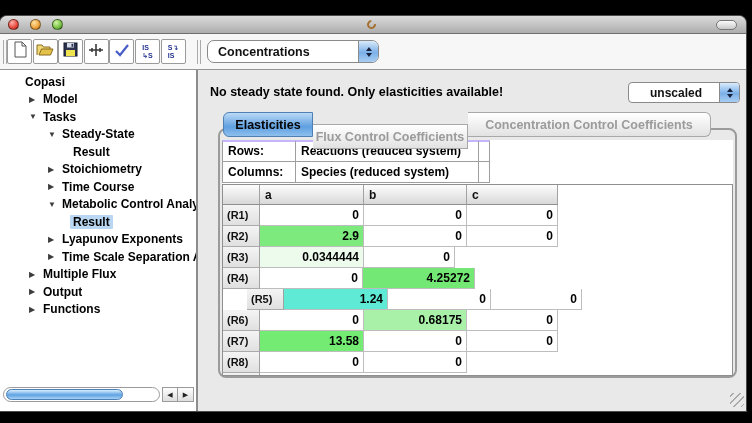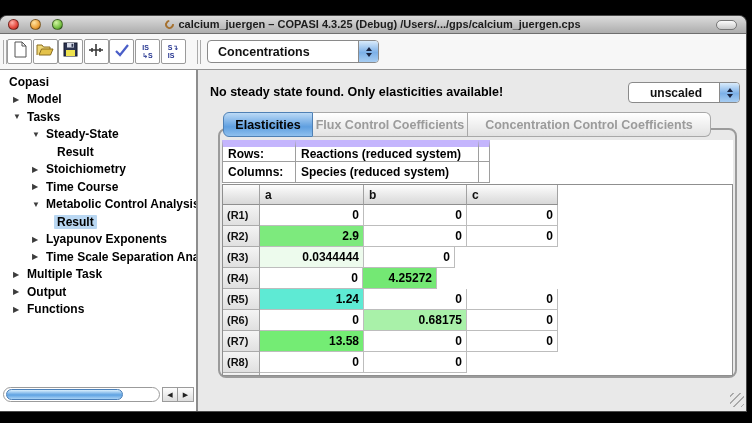--- a/index.html
+++ b/index.html
@@ -30,31 +30,31 @@
     background:#f7f7f7; border-bottom:1px solid #949494; }
   .tb-handle { position:absolute; left:3px; top:6px; height:24px; width:4px;
     border-left:1px solid #aaa; border-right:1px solid #aaa; }
   .tb-btn { position:absolute; top:5px; width:25px; height:25px; background:#fff;
     border:1px solid #9a9a9a; border-radius:2px; display:flex; align-items:center; justify-content:center; }
   .tb-sep { position:absolute; left:197px; top:6px; height:24px; width:4px;
     border-left:1px solid #aaa; border-right:1px solid #aaa; }
   .isbtn-txt { font-size:7px; font-weight:700; color:#23338f; line-height:8px; text-align:left; }
   .combo { position:absolute; border:1px solid #8a8a8a; border-radius:4px; background:#fff;
     display:flex; align-items:center; overflow:hidden; }
-  .combo-main { top:6px; left:207px; width:172px; height:23px; }
+  .combo-main { top:6px; left:207px; width:172px; height:23px;border-radius:7px; }
   .combo-label { flex:1; font-size:12.5px; font-weight:700; color:#111; padding-left:10px; white-space:nowrap; }
   .stepper { width:20px; align-self:stretch; background:linear-gradient(#d9ebfb,#7cb0e8 55%,#a7cdf2);
     border-left:1px solid #8a8a8a; display:flex; flex-direction:column; align-items:center; justify-content:center; gap:2px; }
   .tri-up { width:0; height:0; border-left:3.5px solid transparent; border-right:3.5px solid transparent; border-bottom:4.5px solid #17223f; }
   .tri-down { width:0; height:0; border-left:3.5px solid transparent; border-right:3.5px solid transparent; border-top:4.5px solid #17223f; }
 
   
   .sidebar { position:absolute; left:0; top:54px; width:198px; bottom:0; background:#fff;
     border-right:2px solid #8d8d8d; overflow:hidden; }
-  .tree { position:absolute; left:0; top:3px; width:100%; }
+  .tree { position:absolute; left:16px; top:3px; width:100%; }
   .tree-row { height:17.5px; display:flex; align-items:center; font-size:12px; font-weight:700;
     color:#000; white-space:nowrap; }
   .tree-arrow { display:inline-block; width:11px; font-size:8px; color:#3c3c3c; text-align:left; flex:0 0 11px; }
   .tree-label { padding:0 3px; border-radius:1px; }
   .tree-label.selected { background:#b9d7f2; }
   .hscroll-track { position:absolute; left:3px; bottom:9px; width:157px; height:15px;
     border:1px solid #9b9b9b; border-radius:8px; background:#fff; }
   .hscroll-thumb { position:absolute; left:2px; top:1px; width:117px; height:11px; border-radius:6px;
     border:1px solid #4a7fb8; background:linear-gradient(#d9eefc,#5ea2e2 55%,#a9d2f5); }
   .hscroll-btns { position:absolute; left:162px; bottom:9px; height:15px; display:flex; }
@@ -77,21 +77,21 @@
   .tab.active { color:#050505; background:linear-gradient(#bcdaf6,#5f9fe0 60%,#8fc0ee);
     border-color:#4f80b4; }
 
   .panel { position:absolute; left:20px; top:58px; width:519px; height:250px;
     border:2px solid #9b9b9b; border-radius:8px; z-index:1; }
 
   .info-table { position:absolute; left:2px; top:10px; width:511px; height:44px; background:#fff; }
   .info-row { display:flex; height:21.5px; }
   .info-cell { border:1px solid #9e9e9e; border-top:none; font-size:12px; font-weight:700; color:#000;
     display:flex; align-items:center; padding-left:5px; }
-  .info-row:first-child .info-cell { border-top:7px solid #c4b5fd; }
+  .info-row:first-child .info-cell { border-top:2px solid #c4b5fd; }
   .info-cell + .info-cell { border-left:none; }
 
   .data-table { position:absolute; left:2px; top:54px; width:511px; height:192px;
     background:#fff; border:1px solid #8f8f8f; overflow:hidden; }
   .dt-row { display:flex; }
   .dt-h { height:20px; background:linear-gradient(#fdfdfd,#d8d8d8); border-right:1px solid #a2a2a2;
     border-bottom:1px solid #8f8f8f; font-size:12px; font-weight:700; color:#111;
     display:flex; align-items:center; padding-left:5px; }
   .dt-rh { height:21px; background:linear-gradient(#f4f4f4,#e0e0e0); border-right:1px solid #a2a2a2;
     border-bottom:1px solid #ababab; font-size:11px; font-weight:700; color:#111;
@@ -107,21 +107,21 @@
 <body>
 
 <div class="window">
 
   <div class="titlebar">
     <div class="lights">
       <div class="light red"></div>
       <div class="light yellow"></div>
       <div class="light green"></div>
     </div>
-    <div class="title-text"><span class="copasi-swirl"></span><span>calcium_juergen – COPASI 4.3.25 (Debug) /Users/.../gps/calcium_juergen.cps</span></div>
+    <div class="title-text"><span class="copasi-swirl"></span></div>
     <div class="pill-btn"></div>
   </div>
 
   <div class="toolbar">
     <div class="tb-handle"></div>
     <div id="tb-buttons">
         <div class="tb-btn" style="left: 7px;">
           <div><svg width="16" height="17" viewBox="0 0 16 17">
               <path d="M3 1h7l4 4v11H3z" fill="#fff" stroke="#555"></path>
               <path d="M10 1v4h4" fill="none" stroke="#555"></path>
@@ -206,21 +206,21 @@
         <div class="tree-row" style="padding-left: 32px;">
           <div class="tree-arrow">▶</div>
           <div class="tree-label">Lyapunov Exponents</div>
         </div>
         <div class="tree-row" style="padding-left: 32px;">
           <div class="tree-arrow">▶</div>
           <div class="tree-label">Time Scale Separation Analy</div>
         </div>
         <div class="tree-row" style="padding-left: 13px;">
           <div class="tree-arrow">▶</div>
-          <div class="tree-label">Multiple Task</div>
+          <div class="tree-label">Multiple Flux</div>
         </div>
         <div class="tree-row" style="padding-left: 13px;">
           <div class="tree-arrow">▶</div>
           <div class="tree-label">Output</div>
         </div>
         <div class="tree-row" style="padding-left: 13px;">
           <div class="tree-arrow">▶</div>
           <div class="tree-label">Functions</div>
         </div>
       </div>
@@ -241,21 +241,21 @@
       <div class="stepper">
         <div class="tri-up"></div>
         <div class="tri-down"></div>
       </div>
     </div>
 
     <div class="tabs" id="tabs">
         <div class="tab active" style="width: 90px;">
           <div>Elasticities</div>
         </div>
-        <div class="tab" style="width: 155px;">
+        <div class="tab" style="width: 155px; margin-top: 12px;">
           <div>Flux Control Coefficients</div>
         </div>
         <div class="tab" style="width: 243px;">
           <div>Concentration Control Coefficients</div>
         </div>
       </div>
 
     <div class="panel">
       <div class="info-table" id="info-table">
           <div class="info-row">
@@ -289,24 +289,24 @@
             <div class="dt-cell" style="width: 91px; background: rgb(255, 255, 255);">0</div>
           </div>
           <div class="dt-row">
             <div class="dt-rh" style="width: 37px;">(R3)</div>
             <div class="dt-cell" style="width: 104px; background: rgb(237, 251, 237);">0.0344444</div>
             <div class="dt-cell" style="width: 91px; background: rgb(255, 255, 255);">0</div>
           </div>
           <div class="dt-row">
             <div class="dt-rh" style="width: 37px;">(R4)</div>
             <div class="dt-cell" style="width: 103px; background: rgb(255, 255, 255);">0</div>
-            <div class="dt-cell" style="width: 74px; background: rgb(116, 232, 116);">4.25272</div>
-          </div>
-          <div class="dt-row">
-            <div class="dt-rh" style="width: 37px;">(R5)</div>
+            <div class="dt-cell" style="width: 112px; background: rgb(116, 232, 116);">4.25272</div>
+          </div>
+          <div class="dt-row">
+            <div class="dt-rh" style="width: 37px; margin-left: 24px;">(R5)</div>
             <div class="dt-cell" style="width: 104px; background: #5eead4;">1.24</div>
             <div class="dt-cell" style="width: 103px; background: rgb(255, 255, 255);">0</div>
             <div class="dt-cell" style="width: 91px; background: rgb(255, 255, 255);">0</div>
           </div>
           <div class="dt-row">
             <div class="dt-rh" style="width: 37px;">(R6)</div>
             <div class="dt-cell" style="width: 104px; background: rgb(255, 255, 255);">0</div>
             <div class="dt-cell" style="width: 103px; background: rgb(169, 241, 169);">0.68175</div>
             <div class="dt-cell" style="width: 91px; background: rgb(255, 255, 255);">0</div>
           </div>

